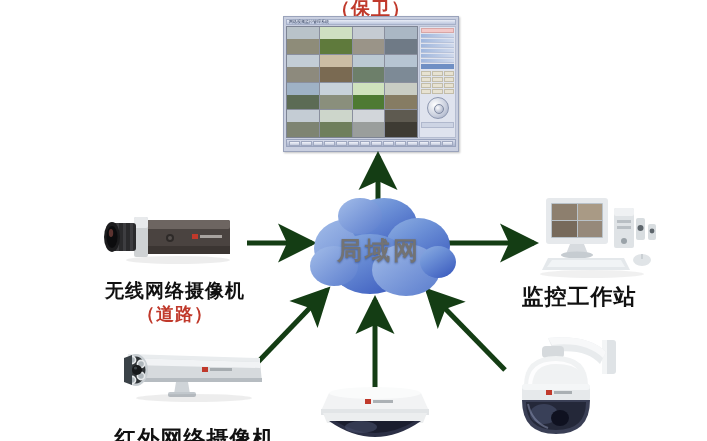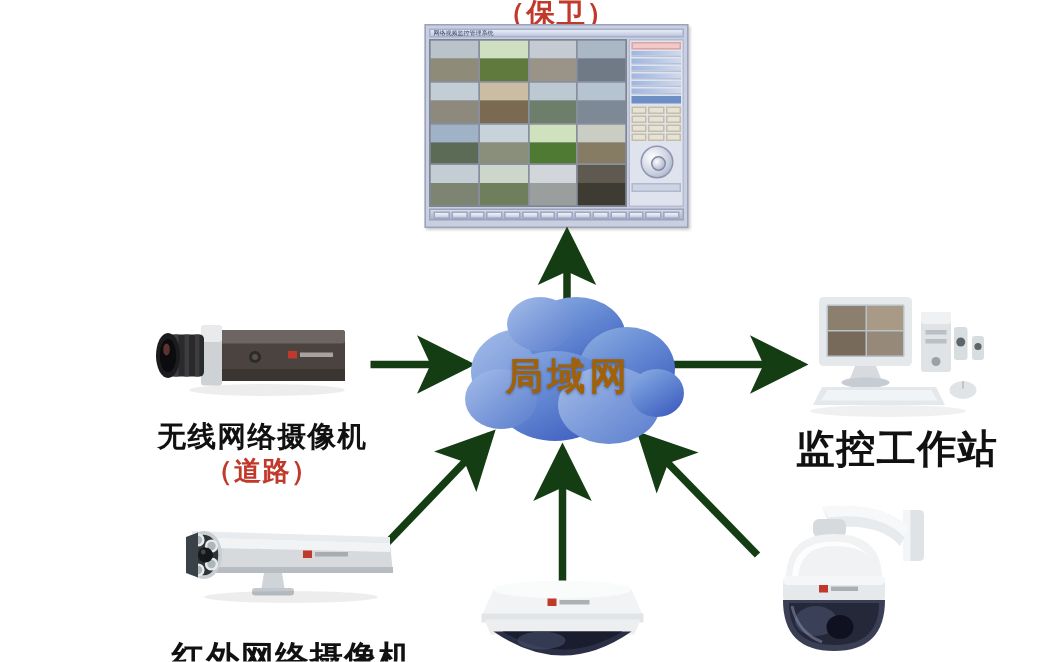--- a/index.html
+++ b/index.html
@@ -101,21 +101,21 @@
     background:linear-gradient(to bottom,#f2f4fa,#c3cadd);
     border:1px solid #9fa8c0;
   }
 
   
   #cloud { position:absolute; left:300px; top:190px; width:156px; height:116px; }
   #cloud svg { display:block; }
   #cloud-text {
     position:absolute; left:0; top:0; width:156px; height:116px;
     display:flex; align-items:center; justify-content:center;
-    color:#a16207; font-size:25px; font-weight:700;
+    color:#737373; font-size:25px; font-weight:700;
     letter-spacing:3px; text-shadow:0 1px 2px rgba(20,40,90,.45);
     padding-left:2px; padding-top:4px;
     pointer-events:none;
     text-align:center;
   }
 
   
   .device { position:absolute; }
 
   
@@ -453,15 +453,15 @@
 
       <path d="M16,62 L92,62 L98,74 L10,74 Z" fill="#e4e8eb"></path>
       <path d="M20,64 L89,64 L93,71 L15,71 Z" fill="#f1f4f6"></path>
 
       <ellipse cx="110" cy="64" rx="9" ry="6" fill="#e0e4e7"></ellipse>
       <line x1="110" y1="58" x2="110" y2="63" stroke="#b4bbc0" stroke-width="1"></line>
 
       <ellipse cx="60" cy="78" rx="52" ry="4" fill="#000" opacity=".06"></ellipse>
     </svg>
   </div>
-  <div class="label" style="left:528px; top:282px; width:140px; font-size:26px;">监控工作站</div>
+  <div class="label" style="left:509px; top:282px; width:140px; font-size:22px;">监控工作站</div>
 
 </div>
 
 </body></html>

